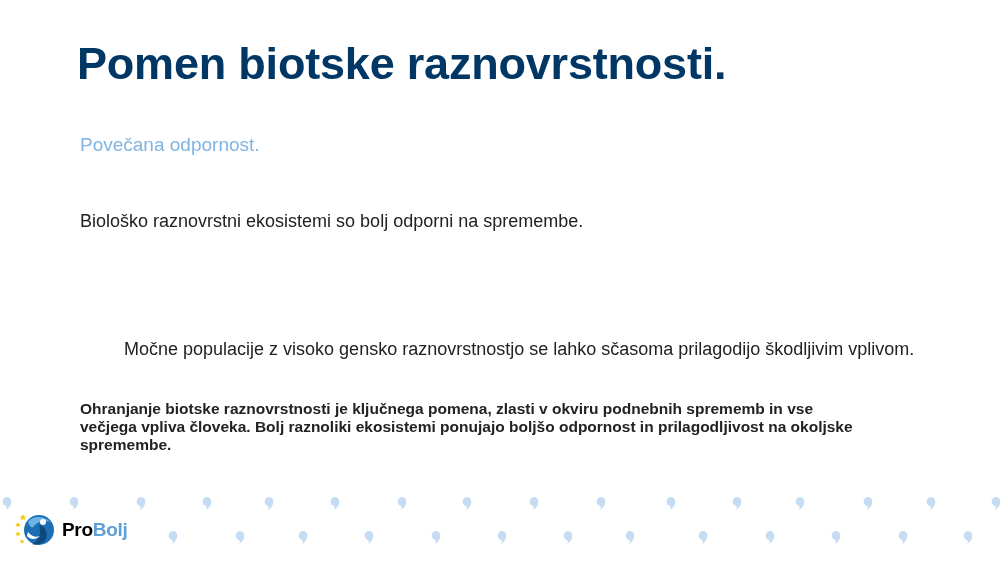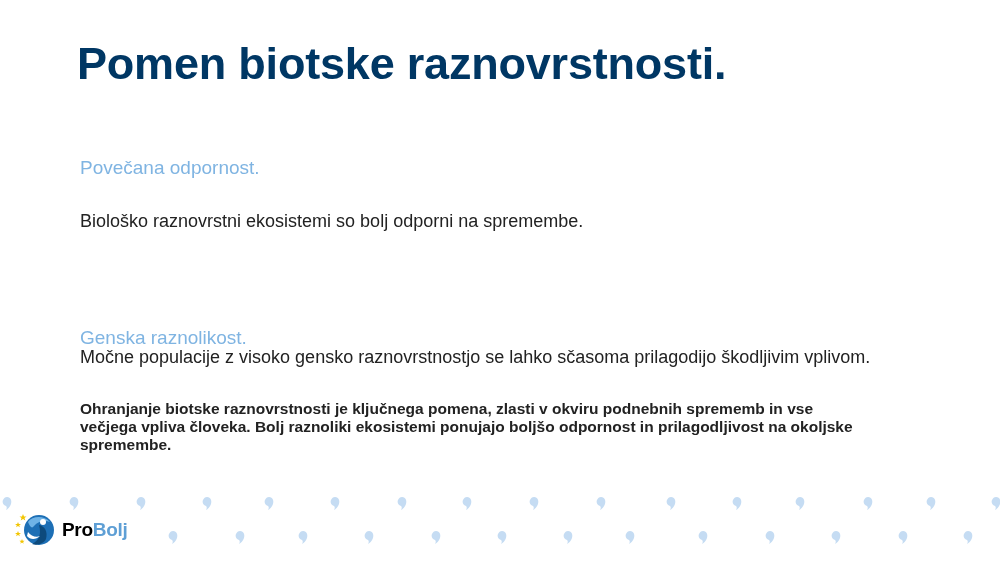--- a/index.html
+++ b/index.html
@@ -6,21 +6,21 @@
     html, body { width: 1000px; height: 563px; background: #ffffff; overflow: hidden; }
     body { position: relative; font-family: "Liberation Sans", sans-serif; }
     .slide { position: absolute; left: 0; top: 0; width: 1000px; height: 563px; background: #fff; }
     .title {
       position: absolute; left: 77px; top: 38px;
       font-size: 45px; font-weight: bold; color: #003764;
       letter-spacing: -0.2px; white-space: nowrap;
     }
     .subhead {
       position: absolute; left: 80px;
-      font-size: 19px; color: #7fb4e2; white-space: nowrap; margin-top: 23px;
+      font-size: 19px; color: #7fb4e2; white-space: nowrap;
     }
     .body-text {
       position: absolute; left: 80px;
       font-size: 18px; color: #222222; white-space: nowrap;
     }
     .conclusion {
       position: absolute; left: 80px; top: 400px; width: 780px;
       font-size: 15.5px; font-weight: bold; color: #222222; line-height: 18px;
     }
     .drops { position: absolute; left: 0; top: 0; width: 1000px; height: 563px; pointer-events: none; }
@@ -32,22 +32,21 @@
 </head>
 <body>
 
 <div class="slide">
 
   <div class="title">Pomen biotske raznovrstnosti.</div>
 
   <div class="subhead" style="top:134px;">Povečana odpornost.</div>
   <div class="body-text" style="top:211px;">Biološko raznovrstni ekosistemi so bolj odporni na spremembe.</div>
 
-  <div class="subhead" style="top:304px;">Genska raznolikost.</div>
-  <div class="body-text" style="top:347px;">Močne populacije z visoko gensko raznovrstnostjo se lahko sčasoma prilagodijo škodljivim vplivom.</div>
+  <div class="body-text" style="top:339px;margin-left:44px;">Močne populacije z visoko gensko raznovrstnostjo se lahko sčasoma prilagodijo škodljivim vplivom.</div>
 
   <div class="conclusion">Ohranjanje biotske raznovrstnosti je ključnega pomena, zlasti v okviru podnebnih sprememb in vse večjega vpliva človeka. Bolj raznoliki ekosistemi ponujajo boljšo odpornost in prilagodljivost na okoljske spremembe.</div>
 
   <svg class="drops" viewBox="0 0 1000 563" xmlns="http://www.w3.org/2000/svg">
     <defs>
       <path id="drop" d="M0,-6 C4,-6 5,-2 4,1 C3,4 1,6 -1,7 C0,5 0,4 -1,3 C-4,2 -5,-1 -4,-3 C-3,-5 -2,-6 0,-6 Z" fill="#c5dcf3"></path>
     </defs>
     <g>
       <use href="#drop" x="7" y="503"></use>
       <use href="#drop" x="74" y="503"></use>

